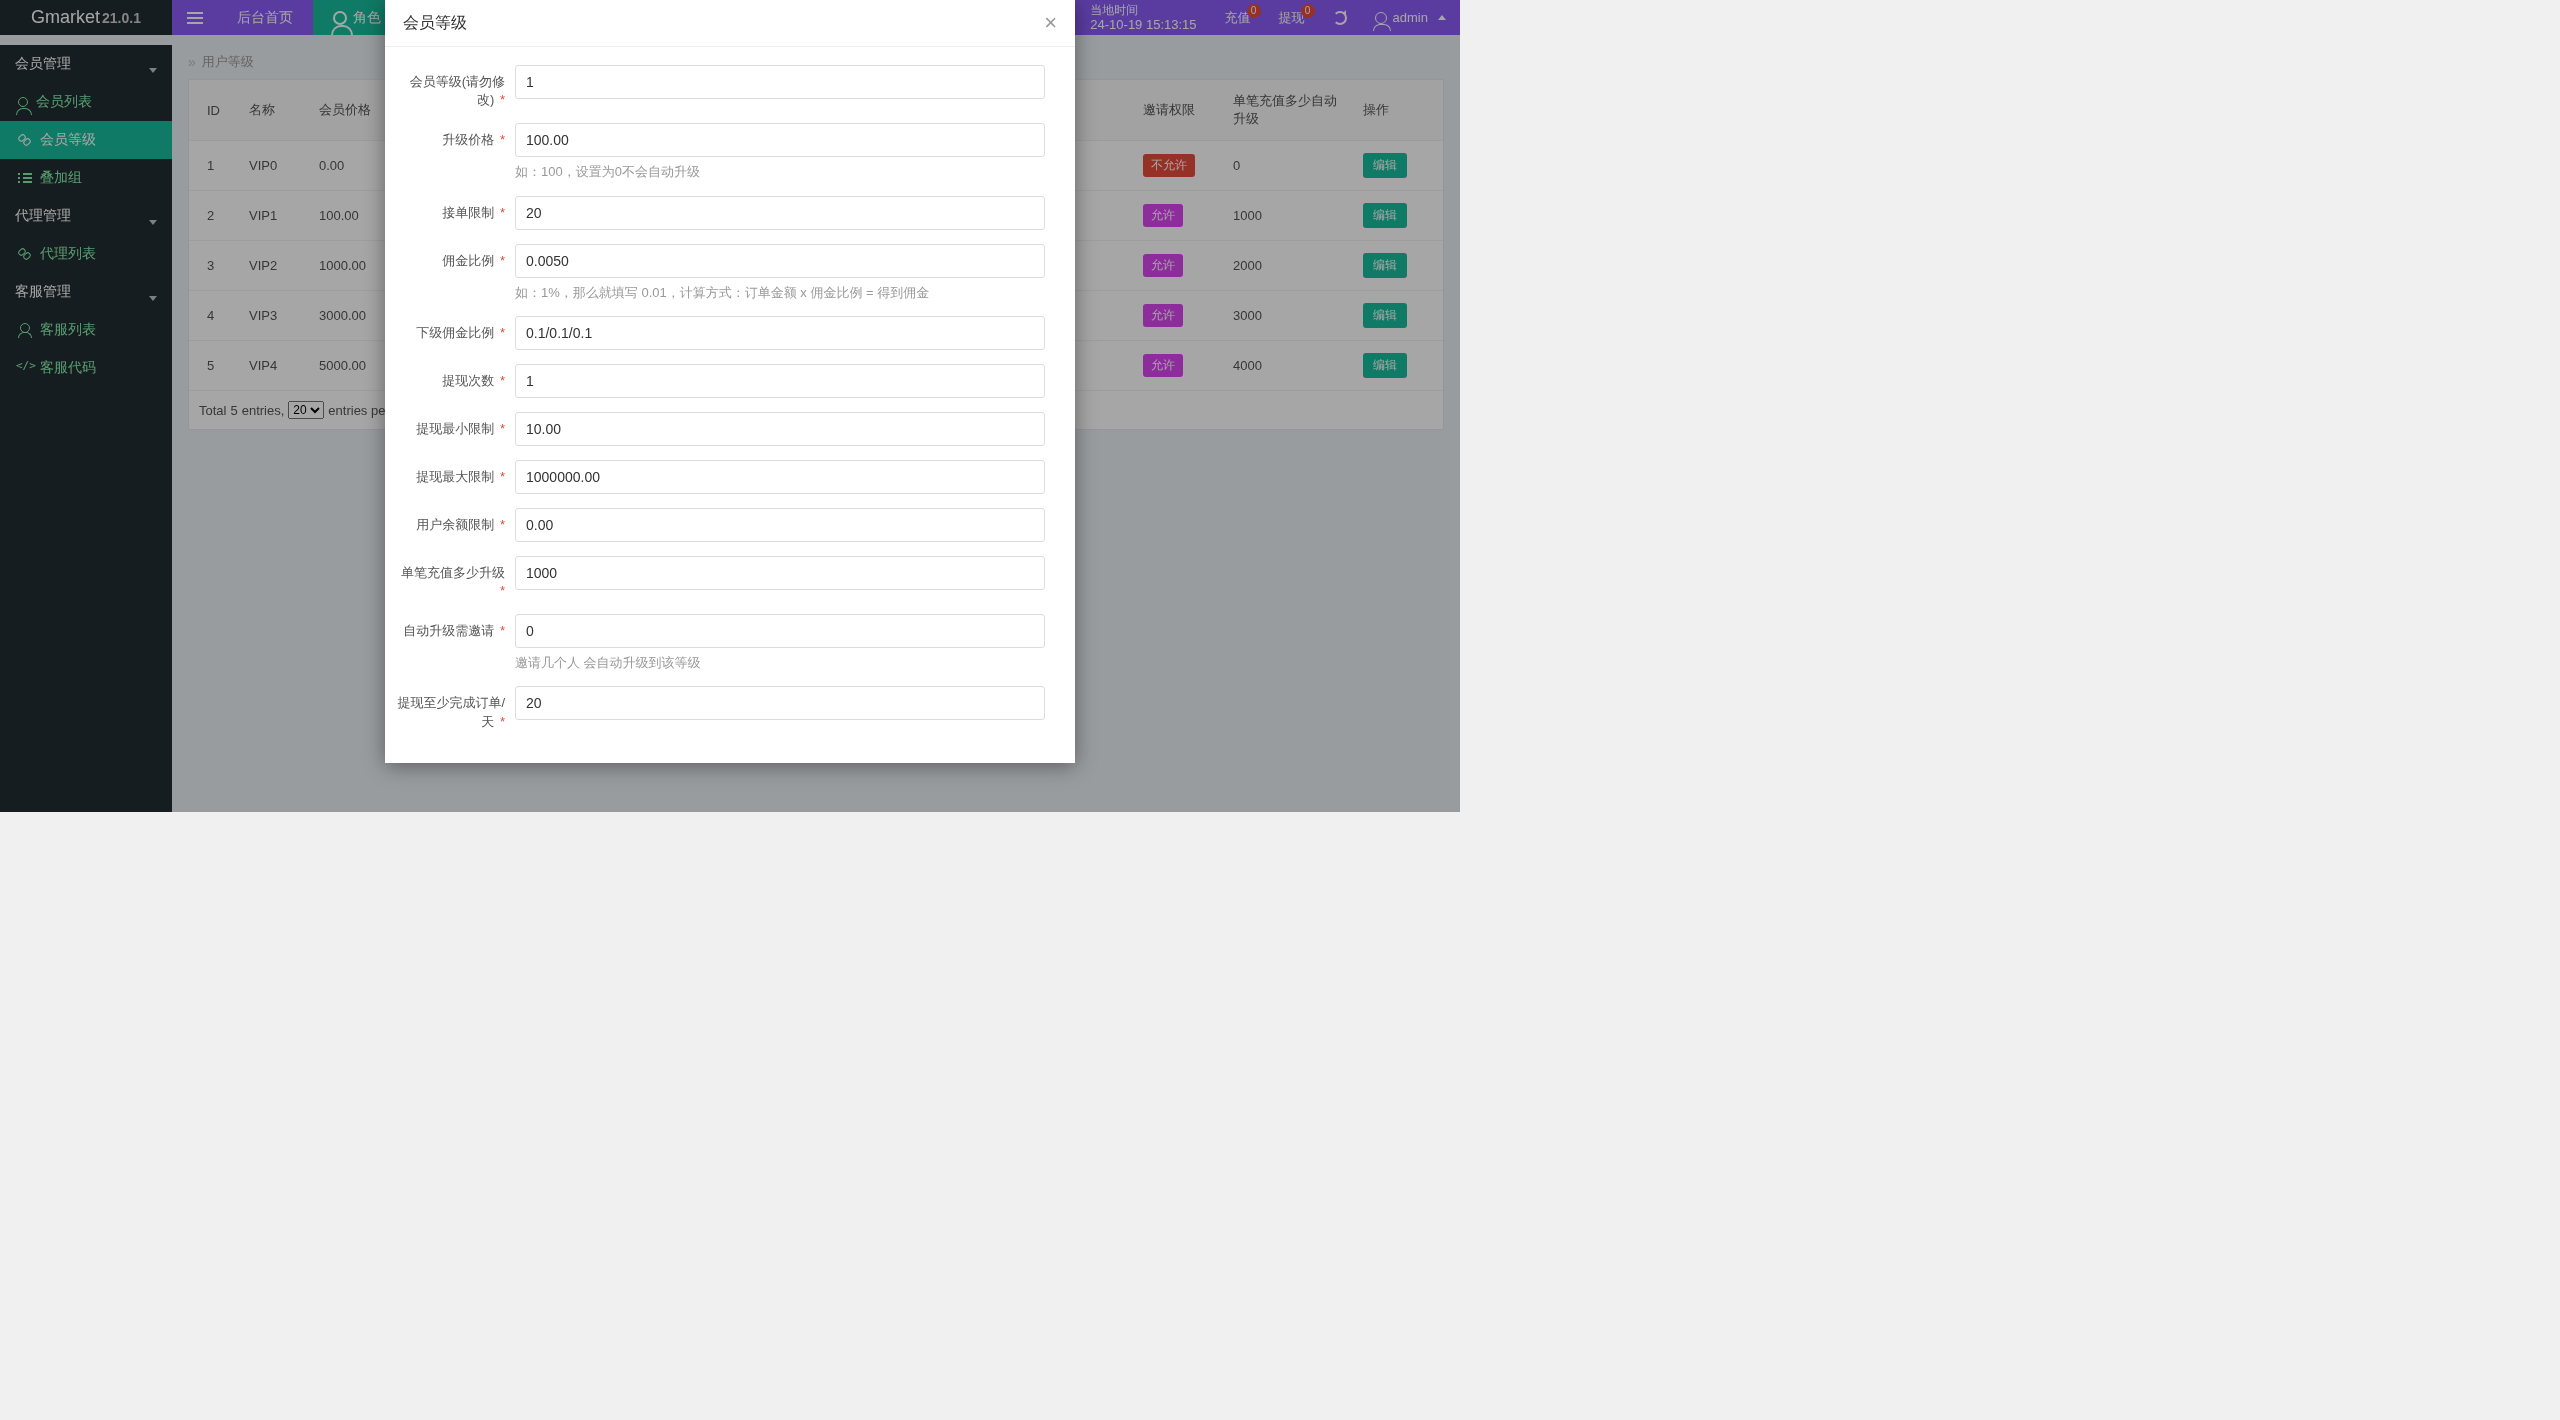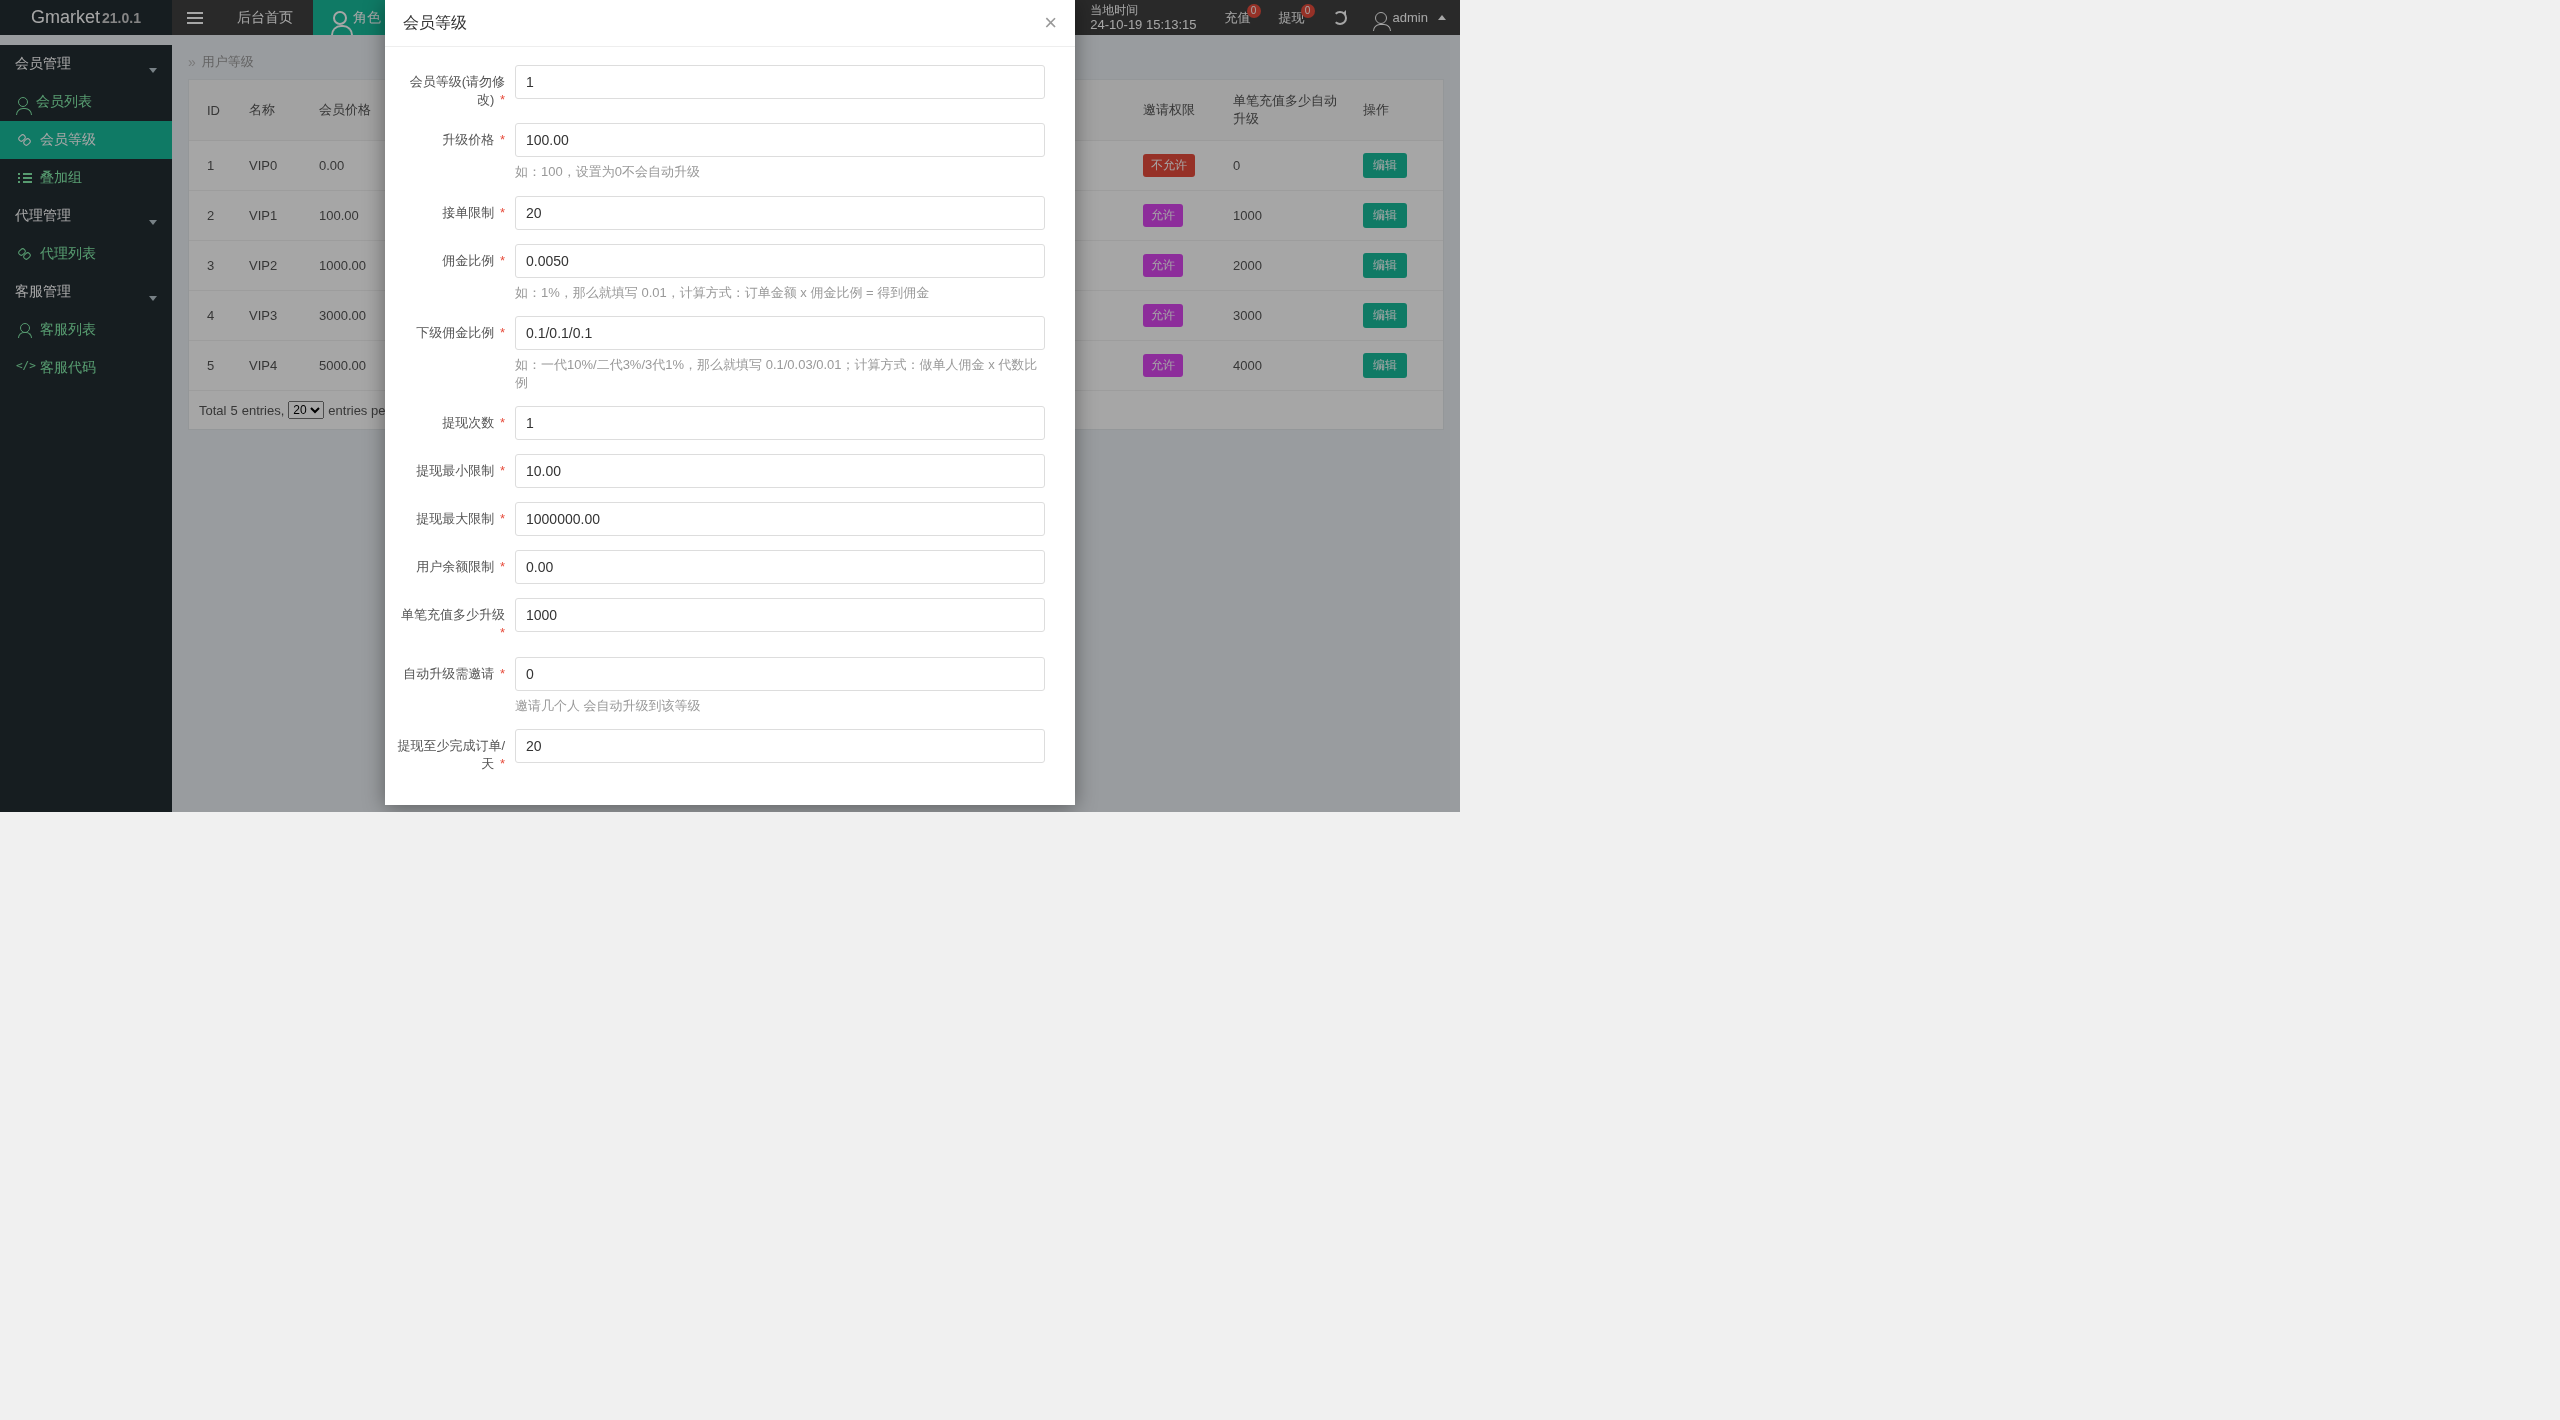--- a/index.html
+++ b/index.html
@@ -1,20 +1,20 @@
 <!DOCTYPE html>
 <html><head>
 <meta charset="utf-8">
 <style>
   * { box-sizing: border-box; margin: 0; padding: 0; }
   body { font-family: "Helvetica Neue", Arial, "Microsoft YaHei", sans-serif; font-size: 14px; color: #333; background: #f0f0f0; overflow: hidden; }
   .app { width: 1460px; height: 812px; position: relative; background: #ecf0f5; }
 
   
-  .topbar { height: 35px; background: #404040; color: #fff; display: flex; align-items: stretch; position: relative; z-index: 5; }
+  .topbar { height: 35px; background: #8b5cf6; color: #fff; display: flex; align-items: stretch; position: relative; z-index: 5; }
   .logo { width: 172px; display:flex; align-items:center; justify-content:center; background:#222d32; font-size:18px; }
   .logo sup { font-size:14px; margin-left:2px; color:#ccc;font-weight:bold; }
   .toggle { width:45px; display:flex; align-items:center; justify-content:center; cursor:pointer; }
   .toggle-bars { width:16px; height:12px; border-top:2px solid #fff; border-bottom:2px solid #fff; position:relative; }
   .toggle-bars:before { content:""; position:absolute; top:3px; left:0; right:0; border-top:2px solid #fff; }
   .tabs { display:flex; }
   .tab { padding:0 20px; display:flex; align-items:center; color:#fff; cursor:pointer; font-size:14px; }
   .tab.active { background:#18bc9c; }
   .tab .user-ic { width:14px; height:14px; border:2px solid #fff; border-radius:50%; margin-right:6px; position:relative; }
   .tab .user-ic:after { content:""; position:absolute; width:18px; height:8px; border:2px solid #fff; border-bottom:none; border-radius:10px 10px 0 0; top:12px; left:-4px; }
@@ -252,21 +252,21 @@
           <div class="form-row">
             <div class="form-label">接单限制 <span class="req">*</span></div>
             <div class="form-field"><input type="text" value="20" style=""></div>
           </div>
           <div class="form-row">
             <div class="form-label">佣金比例 <span class="req">*</span></div>
             <div class="form-field"><input type="text" value="0.0050" style=""><div class="form-hint">如：1%，那么就填写 0.01，计算方式：订单金额 x 佣金比例 = 得到佣金</div></div>
           </div>
           <div class="form-row">
             <div class="form-label">下级佣金比例 <span class="req">*</span></div>
-            <div class="form-field"><input type="text" value="0.1/0.1/0.1" style=""><div class="form-hint">如：一代10%/二代3%/3代1%，那么就填写 0.1/0.03/0.01；计算方式：做单人佣金 x 代数比例</div></div>
+            <div class="form-field"><input type="text" value="0.1/0.1/0.1" style=""></div>
           </div>
           <div class="form-row">
             <div class="form-label">提现次数 <span class="req">*</span></div>
             <div class="form-field"><input type="text" value="1" style=""></div>
           </div>
           <div class="form-row">
             <div class="form-label">提现最小限制 <span class="req">*</span></div>
             <div class="form-field"><input type="text" value="10.00" style=""></div>
           </div>
           <div class="form-row">

